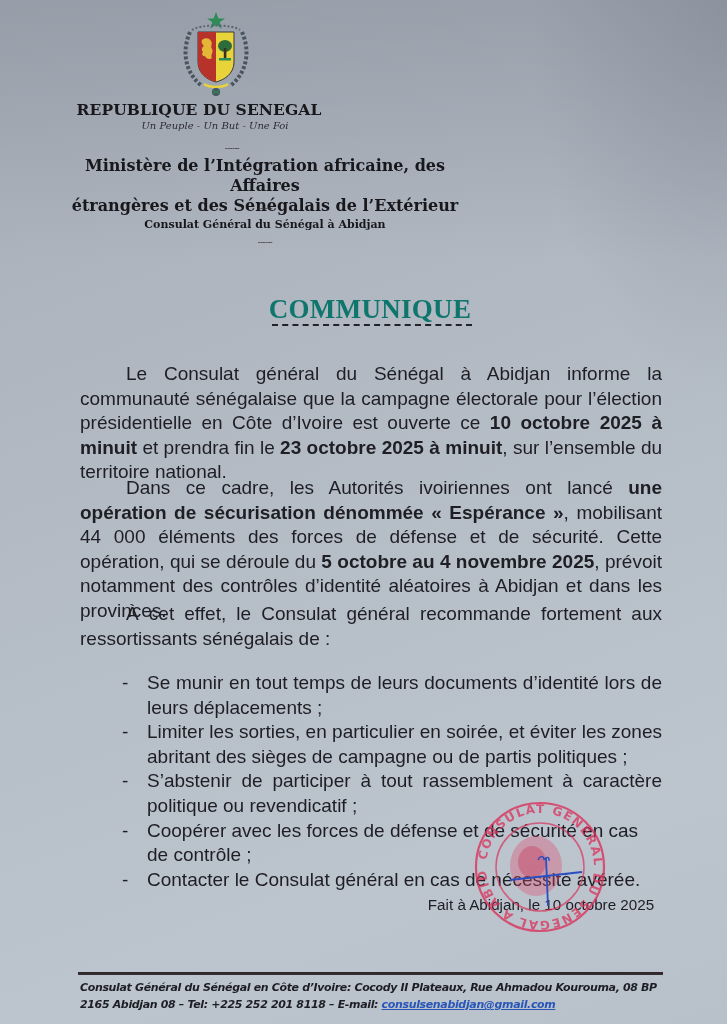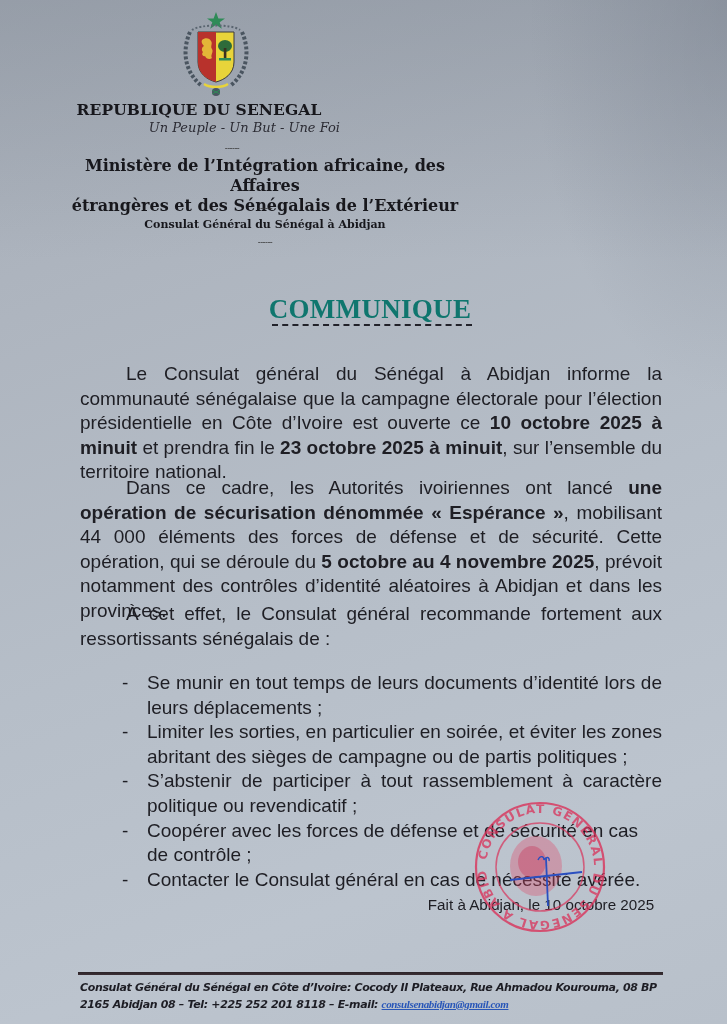--- a/index.html
+++ b/index.html
@@ -19,22 +19,22 @@
       background: radial-gradient(ellipse at top right, rgba(110,118,132,0.35) 0%, rgba(110,118,132,0) 70%);
       pointer-events: none;
     }
     .coat-of-arms { position: absolute; left: 174px; top: 10px; width: 84px; height: 88px; }
     .republic {
       position: absolute; left: 74px; top: 100px; width: 250px; text-align: center;
       font-family: "DejaVu Serif", serif; font-weight: bold; font-size: 15.5px; letter-spacing: 0.1px;
       color: #17171c;
     }
     .motto {
-      position: absolute; left: 90px; top: 120px; width: 250px; text-align: right;
-      font-family: "DejaVu Serif", serif; font-style: italic; font-size: 13px; color: #2b2b33;
+      position: absolute; left: 90px; top: 120px; width: 250px; text-align: center;
+      font-family: "DejaVu Serif", serif; font-style: italic; font-size: 10px; color: #2b2b33;
     }
     .dash-sep {
       position: absolute; width: 40px; text-align: center;
       font-family: "DejaVu Sans", sans-serif; font-size: 8px; color: #333; letter-spacing: -0.5px;
     }
     .ministry {
       position: absolute; left: 60px; top: 156px; width: 410px; text-align: center;
       font-family: "DejaVu Serif", serif; font-weight: bold; font-size: 16px; line-height: 20px;
       color: #17171c;
     }
@@ -77,21 +77,21 @@
 
     .footer-rule {
       position: absolute; left: 78px; top: 972px; width: 585px; height: 3px;
       background: linear-gradient(180deg, #2b2328 0%, #3c3036 100%);
     }
     .footer {
       position: absolute; left: 80px; top: 979px; width: 600px;
       font-family: "DejaVu Sans", sans-serif; font-style: italic; font-weight: bold;
       font-size: 11px; line-height: 17px; color: #1d1d24; letter-spacing: -0.35px;
     }
-    .footer a { color: #2856b8; text-decoration: underline; font-family: Liberation Serif, serif; }
+    .footer a { color: #2856b8; text-decoration: underline; }
   </style>
 </head>
 <body>
 
 <div class="page">
   <div class="shade-top"></div>
   <div class="shade-right"></div>
 
   <svg class="coat-of-arms" viewBox="0 0 84 88">
 

